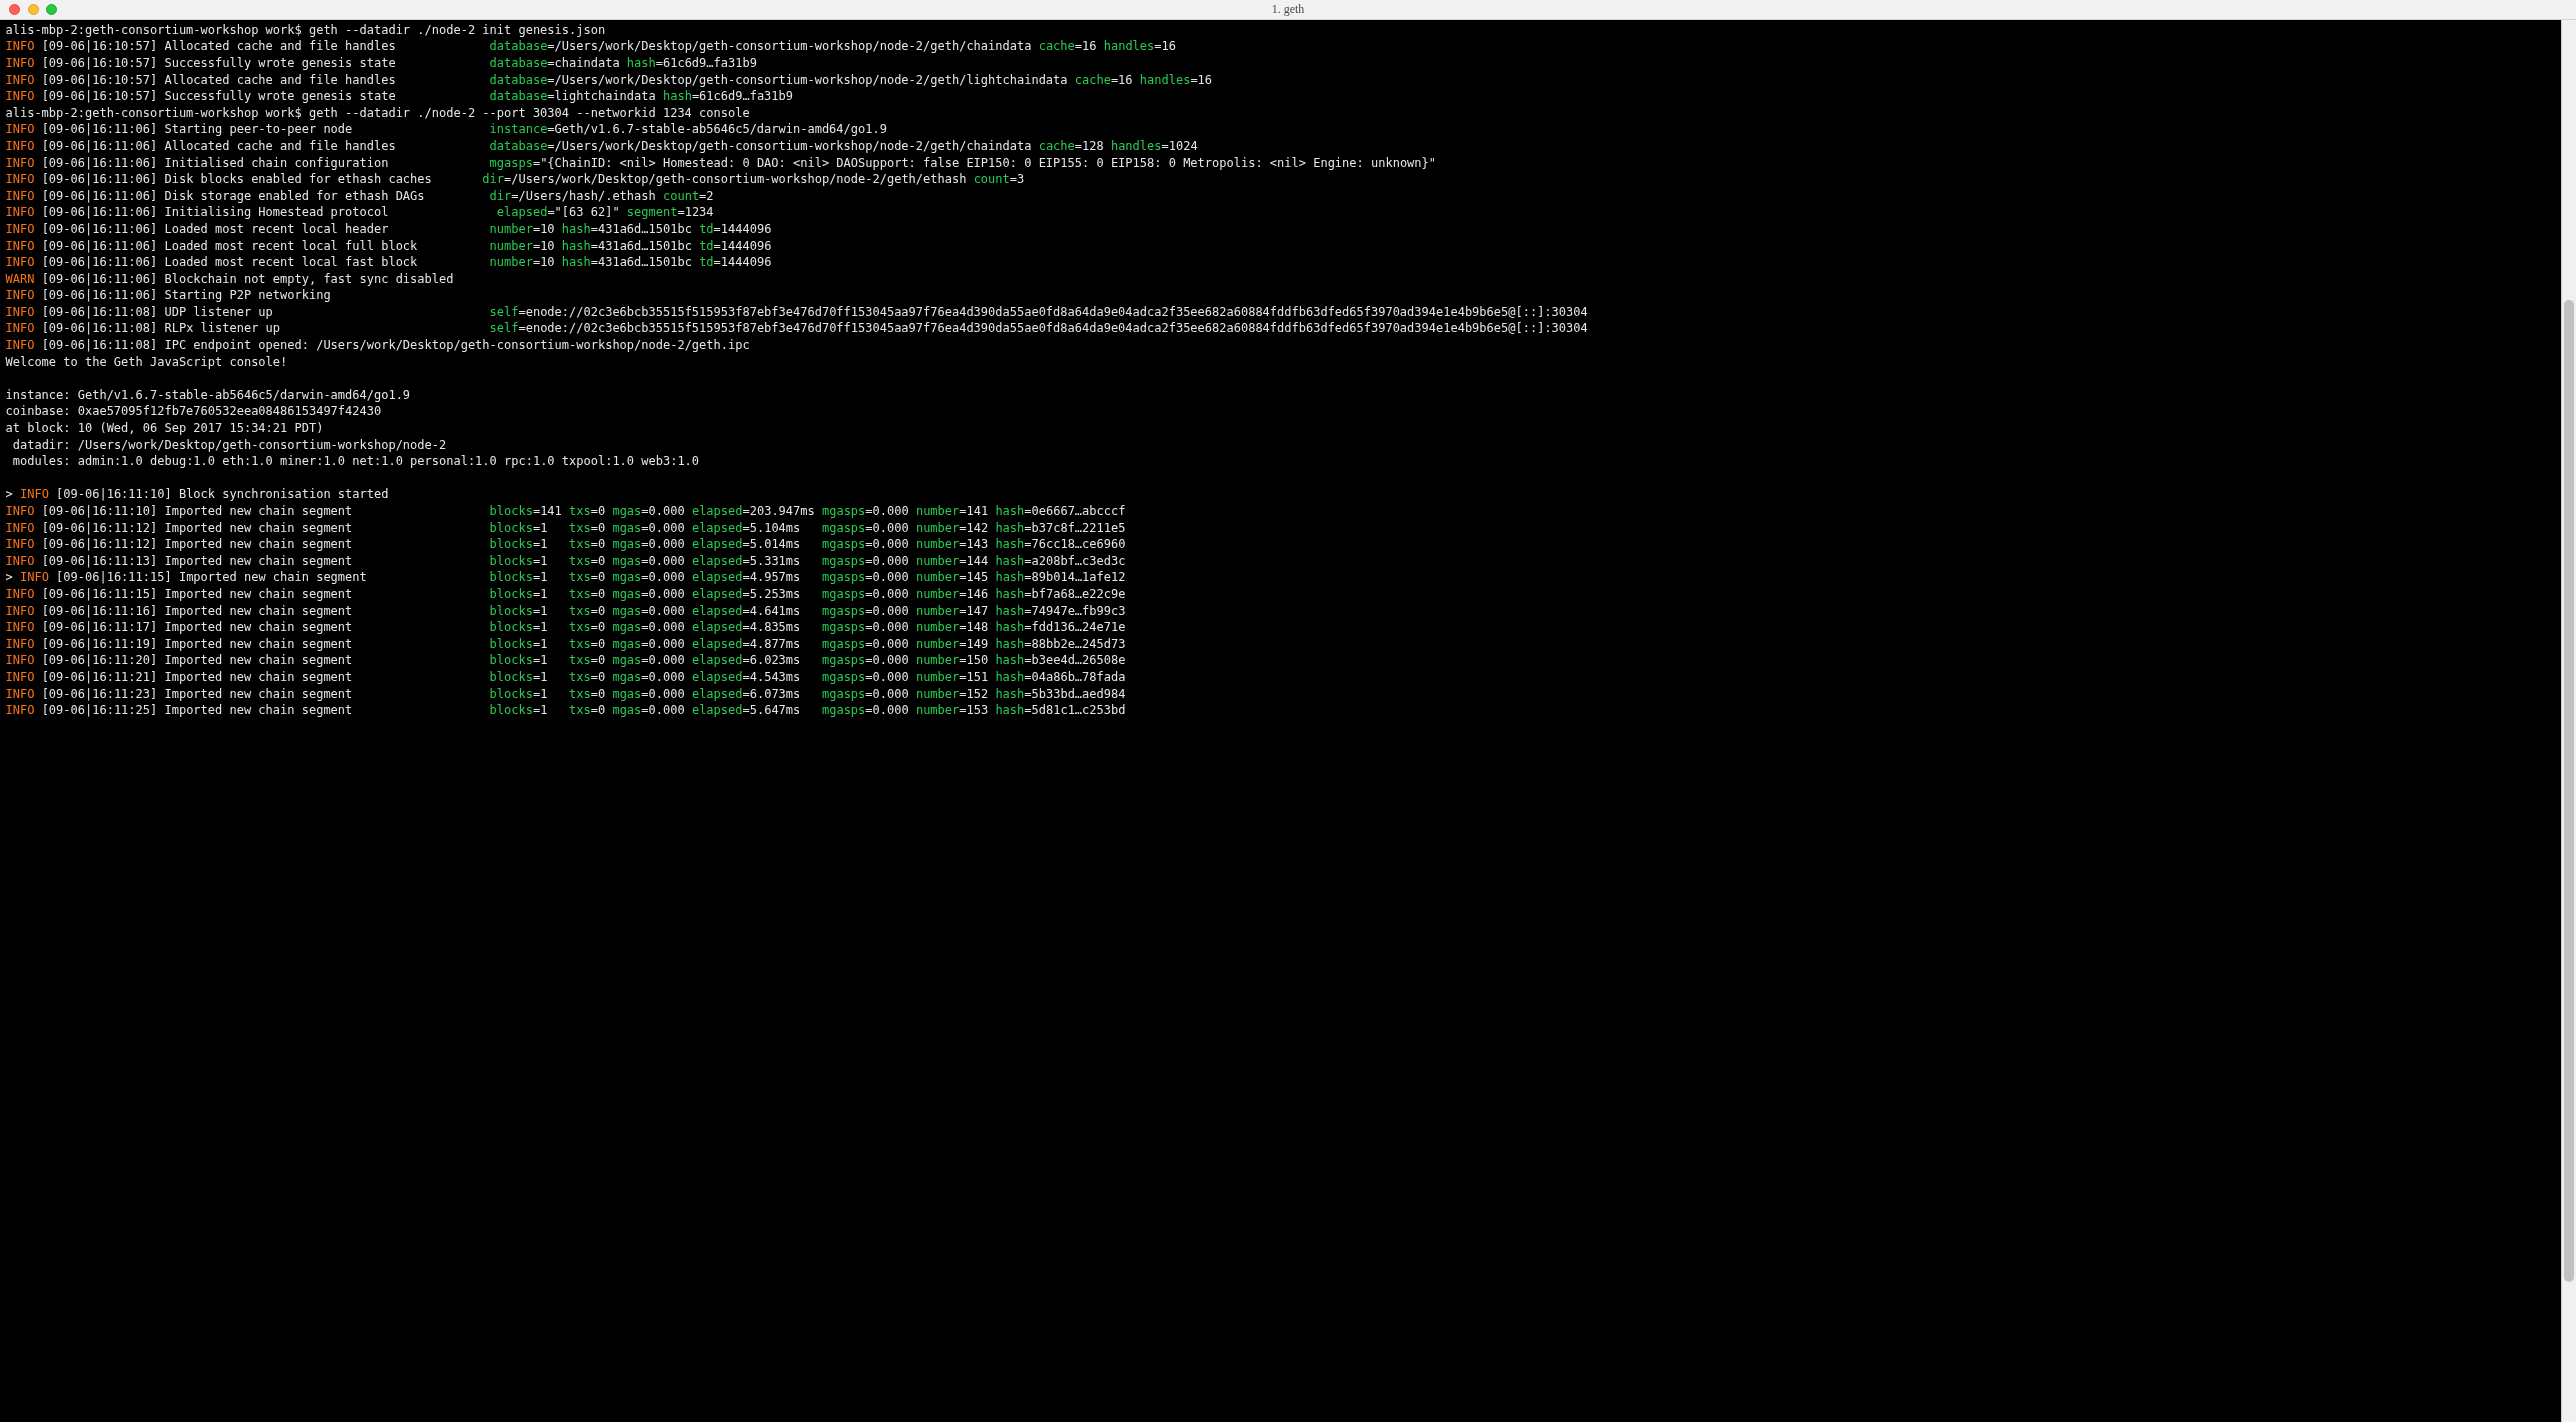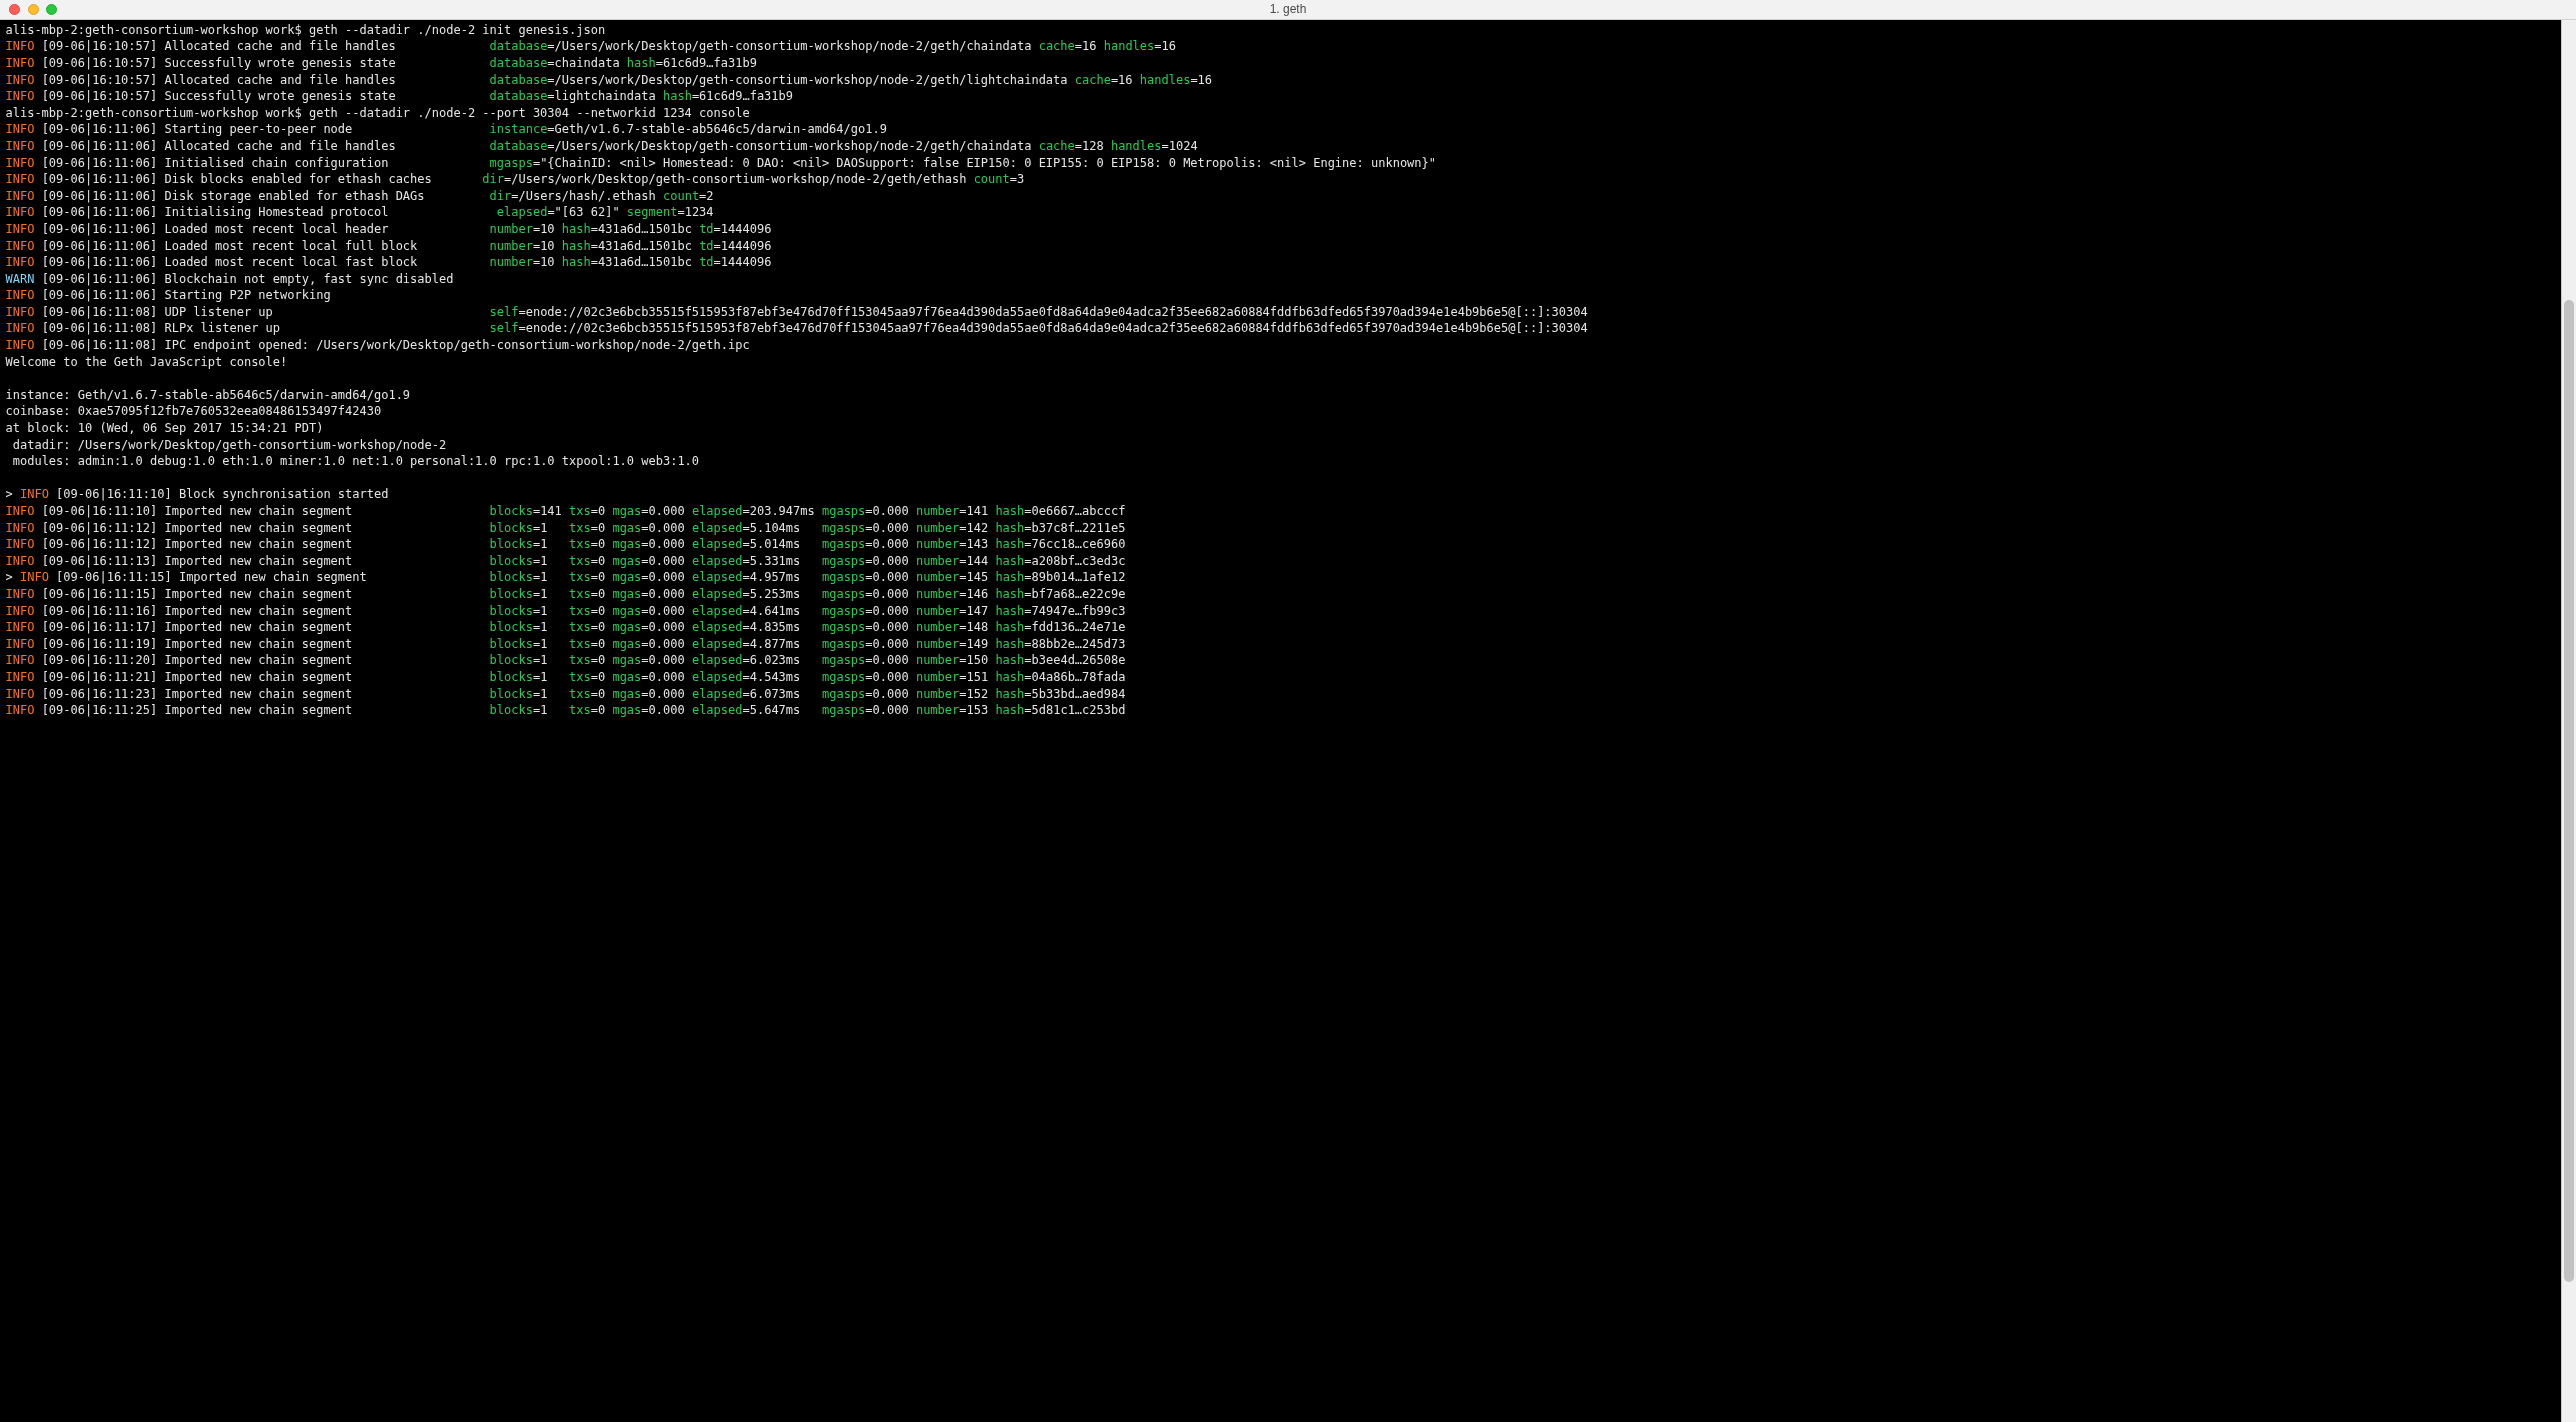--- a/index.html
+++ b/index.html
@@ -33,21 +33,21 @@
   .light {
     width: 11px; height: 11px; border-radius: 50%;
   }
   .light.red    { background: #ff5f57; border: 0.5px solid #e1483f; }
   .light.yellow { background: #febc2e; border: 0.5px solid #e0a128; }
   .light.green  { background: #28c840; border: 0.5px solid #1dad2c; }
   .title {
     position: absolute;
     left: 0; right: 0;
     text-align: center;
-    font-family: Liberation Sans, sans-serif;
+    font-family: Liberation Serif, serif;
     font-size: 12px;
     color: #4a4a4a;
     pointer-events: none;
   }
   .term-wrap {
     flex: 1;
     display: flex;
     background: #000;
     min-height: 0;
   }
@@ -68,21 +68,21 @@
   .scrollbar .thumb {
     position: absolute;
     left: 1.8px; right: 1.8px;
     top: 20%;
     height: 70%;
     background: #c1c1c1;
     border-radius: 5.5px;
   }
   
   .c-info  { color: #f97316; }  
-  .c-warn  { color: #7dd3fc; }  
+  .c-warn  { color: #f97316; }  
   .c-key   { color: #29cc52; }
   .c-white { color: #e6e6e6; }
 </style>
 </head>
 <body>
 
 <div class="window">
   <div class="titlebar">
     <div class="traffic-lights">
       <div class="light red"></div>

